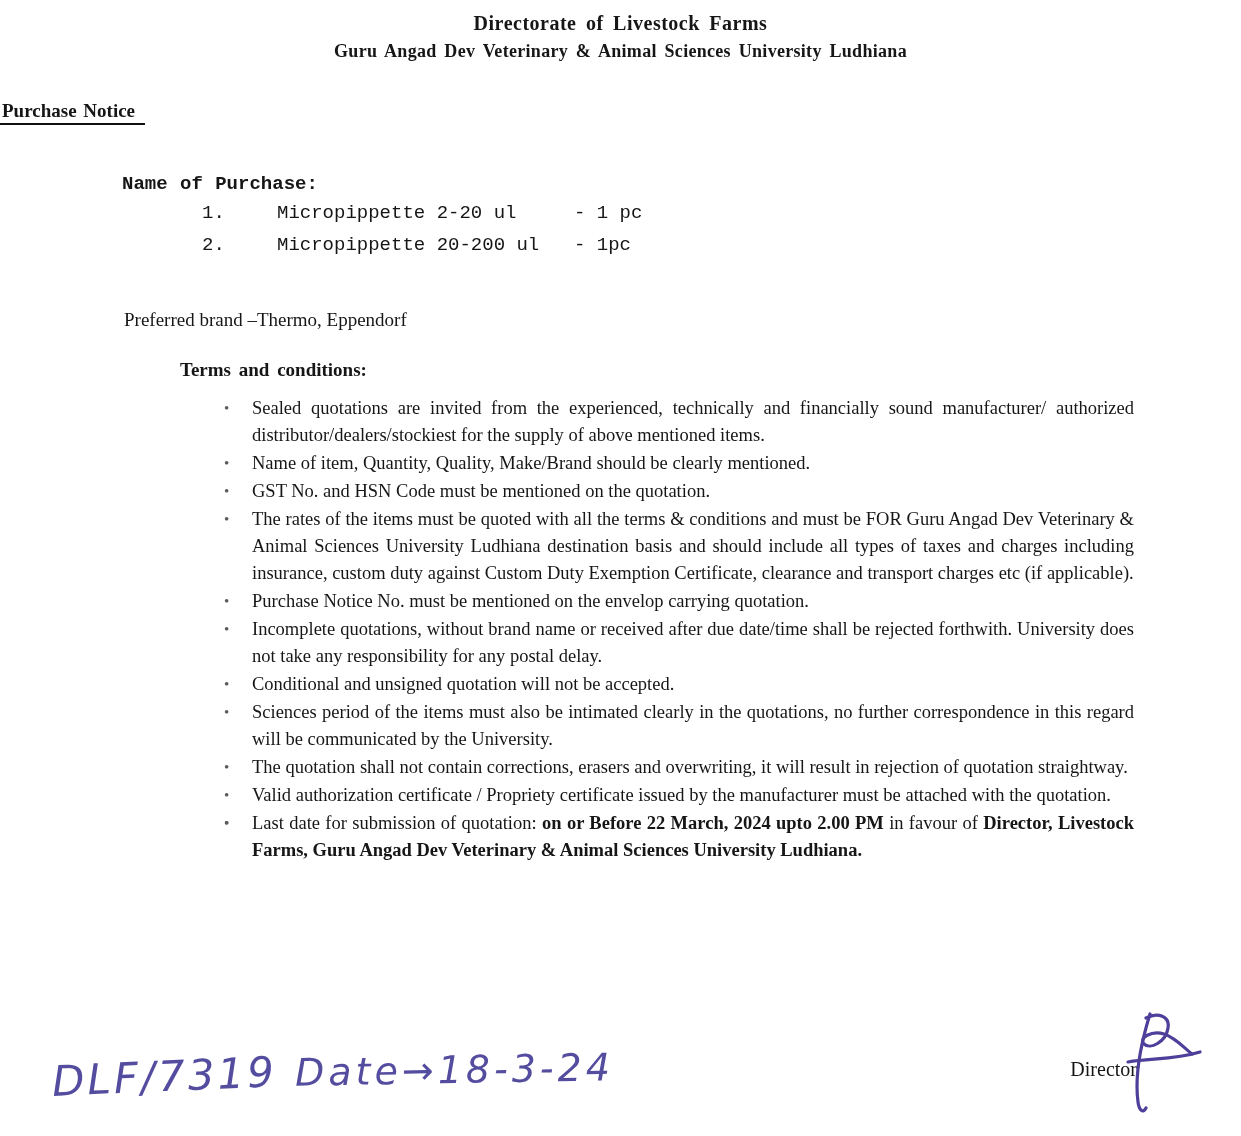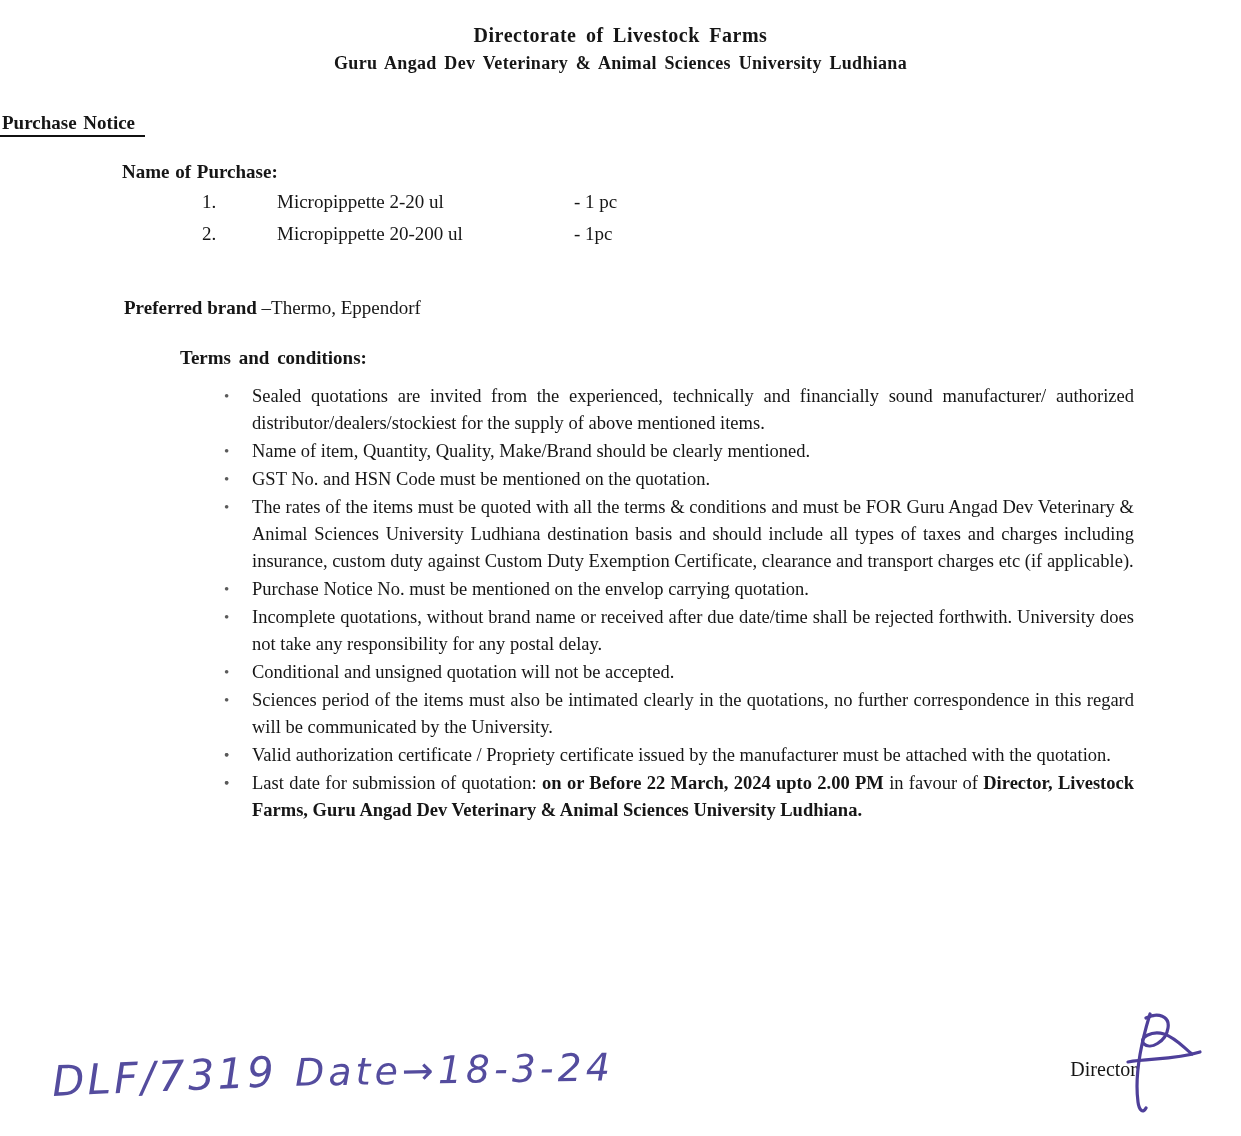--- a/index.html
+++ b/index.html
@@ -8,55 +8,55 @@
     background: #ffffff;
     font-family: "Liberation Serif", "DejaVu Serif", serif;
     color: #161616;
     position: relative;
     overflow: hidden;
   }
   .page {
     width: 1241px;
     height: 1136px;
     position: relative;
-    padding-top: 24px;
+    padding-top: 12px;
   }
   
   .header { text-align: center; }
   .header .line1 {
     font-size: 20px; font-weight: bold; letter-spacing: 0.5px;
     word-spacing: 4px;
   }
   .header .line2 {
     font-size: 18px; font-weight: bold; letter-spacing: 0.3px;
     word-spacing: 3px; margin-top: 6px;
   }
   .title-wrap { margin-top: 38px; }
   .title-wrap .title {
     display: inline-block;
     font-size: 19px; font-weight: bold;
     border-bottom: 2px solid #111;
     padding: 0 10px 1px 2px;
     word-spacing: 2px;
   }
   
-  .purchase { margin: 24px 0 0 122px; }
+  .purchase { margin: 48px 0 0 122px; font-family: Liberation Mono, monospace; }
   .purchase-label { font-size: 19px; font-weight: bold; word-spacing: 1px; }
   .item-row {
     display: flex;
     font-size: 19px;
     margin-top: 5px;
     line-height: 27px;
   }
   .item-row .num   { width: 75px; margin-left: 80px; }
   .item-row .name  { width: 297px; }
   .item-row .qty   { width: auto; }
   
   .brand-line { margin: 50px 0 0 124px; font-size: 19px; }
-  .brand-line .bl { font-weight: bold; }
+  .brand-line .bl { font-weight: normal; }
   
   .terms-heading {
     margin: 28px 0 0 180px;
     font-size: 19px; font-weight: bold; word-spacing: 3px;
   }
   ul.terms {
     list-style: none;
     margin: 14px 0 0 222px;
     width: 912px;
   }
@@ -144,21 +144,21 @@
 
   <ul class="terms">
     <li><span class="bullet">•</span><span>Sealed quotations are invited from the experienced, technically and financially sound manufacturer/ authorized distributor/dealers/stockiest for the supply of above mentioned items.</span></li>
     <li><span class="bullet">•</span><span>Name of item, Quantity, Quality, Make/Brand should be clearly mentioned.</span></li>
     <li><span class="bullet">•</span><span>GST No. and HSN Code must be mentioned on the quotation.</span></li>
     <li><span class="bullet">•</span><span>The rates of the items must be quoted with all the terms &amp; conditions and must be FOR Guru Angad Dev Veterinary &amp; Animal Sciences University Ludhiana destination basis and should include all types of taxes and charges including insurance,  custom duty against Custom Duty Exemption Certificate, clearance and transport charges etc (if applicable).</span></li>
     <li><span class="bullet">•</span><span>Purchase Notice No. must be mentioned on the envelop carrying quotation.</span></li>
     <li><span class="bullet">•</span><span>Incomplete quotations, without brand name or received after due date/time shall be rejected forthwith. University does not take any responsibility for any postal delay.</span></li>
     <li><span class="bullet">•</span><span>Conditional and unsigned quotation will not be accepted.</span></li>
     <li><span class="bullet">•</span><span>Sciences period of the items must also be intimated clearly in the quotations, no further correspondence in this regard will be communicated by the University.</span></li>
-    <li><span class="bullet">•</span></li>
+    <li><span class="bullet">•</span><span>The quotation shall not contain corrections, erasers and overwriting, it will result   in rejection of quotation straightway.</span></li>
     <li><span class="bullet">•</span><span>Valid authorization certificate / Propriety certificate issued by the manufacturer must be attached with the quotation.</span></li>
     <li><span class="bullet">•</span></li>
     <li><span class="bullet">•</span><span>Last date for submission of quotation: </span><span class="b">on or Before 22 March, 2024 upto 2.00  PM</span><span>  in favour of </span><span class="b">Director, Livestock Farms, Guru Angad Dev Veterinary &amp; Animal Sciences University Ludhiana.</span></li>
   </ul>
 
   <span class="hand hand-ref">DLF/7319</span>
   <span class="hand hand-date">Date→18-3-24</span>
 
   <div class="director-block">
     <svg class="signature-svg" viewBox="0 0 100 110" xmlns="http://www.w3.org/2000/svg">

